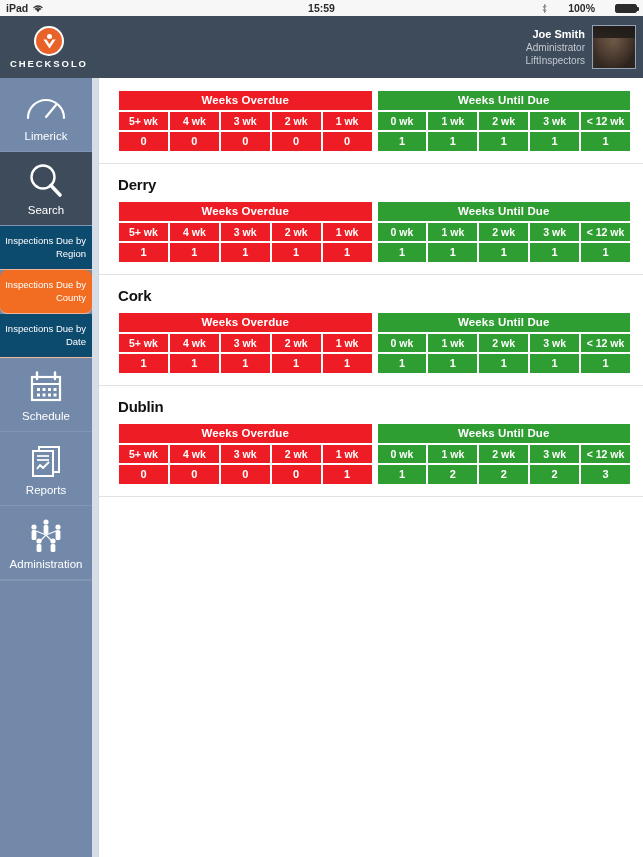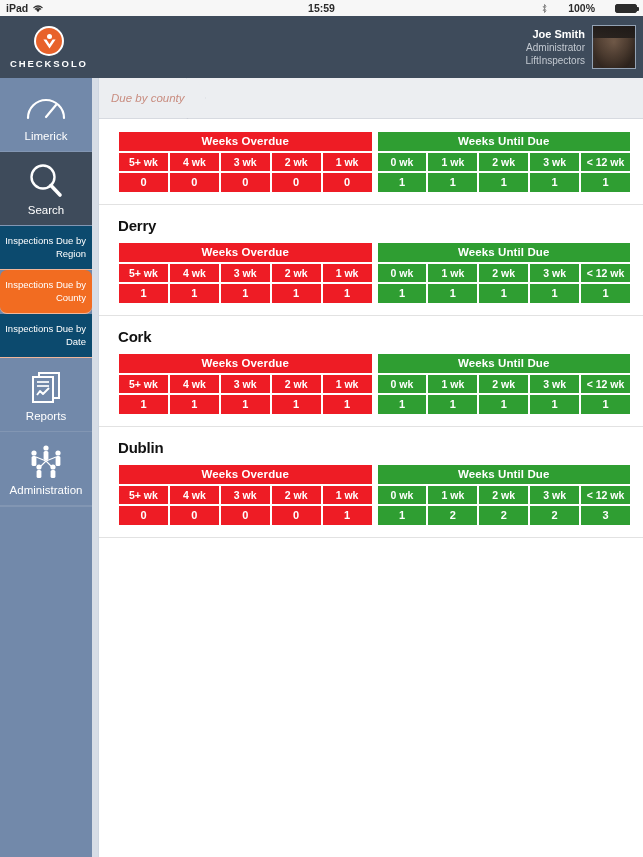--- a/index.html
+++ b/index.html
@@ -294,20 +294,41 @@
           <line x1="25" y1="23.5" x2="34" y2="33" stroke="#ffffff" stroke-width="3.6" stroke-linecap="round"></line>
         </svg>
       </span>
       <span class="nav-label">Search</span>
     </div>
 
     <div class="sub-item">Inspections Due by Region</div>
     <div class="sub-item active">Inspections Due by County</div>
     <div class="sub-item">Inspections Due by Date</div>
 
+    <div class="nav-item">
+      <span class="nav-icon">
+        <svg width="36" height="34" viewBox="0 0 36 34">
+          <rect x="4" y="7" width="28" height="23" stroke="#ffffff" stroke-width="2.2" fill="none"></rect>
+          <line x1="4" y1="14" x2="32" y2="14" stroke="#ffffff" stroke-width="2"></line>
+          <line x1="9" y1="2.5" x2="9" y2="9" stroke="#ffffff" stroke-width="2.4" stroke-linecap="round"></line>
+          <line x1="27" y1="2.5" x2="27" y2="9" stroke="#ffffff" stroke-width="2.4" stroke-linecap="round"></line>
+          <g fill="#ffffff">
+            <rect x="9" y="18" width="3" height="3"></rect>
+              <rect x="14.5" y="18" width="3" height="3"></rect>
+            <rect x="20" y="18" width="3" height="3"></rect>
+              <rect x="25.5" y="18" width="3" height="3"></rect>
+            <rect x="9" y="23.5" width="3" height="3"></rect>
+              <rect x="14.5" y="23.5" width="3" height="3"></rect>
+            <rect x="20" y="23.5" width="3" height="3"></rect>
+              <rect x="25.5" y="23.5" width="3" height="3"></rect>
+          </g>
+        </svg>
+      </span>
+      <span class="nav-label">Schedule</span>
+    </div>
 
     <div class="nav-item">
       <span class="nav-icon">
         <svg width="34" height="34" viewBox="0 0 34 34">
           <rect x="10" y="3" width="20" height="25" stroke="#ffffff" stroke-width="2" fill="none"></rect>
           <rect x="4" y="7" width="20" height="25" stroke="#ffffff" stroke-width="2" fill="#7289aa"></rect>
           <line x1="8" y1="12" x2="20" y2="12" stroke="#ffffff" stroke-width="1.7"></line>
           <line x1="8" y1="16" x2="20" y2="16" stroke="#ffffff" stroke-width="1.7"></line>
           <polyline points="8,25 11,21 14,24 20,18" stroke="#ffffff" stroke-width="1.9" fill="none" stroke-linejoin="round"></polyline>
         </svg>
@@ -342,30 +363,20 @@
       <span class="nav-label">Administration</span>
     </div>
 
     <div class="sidebar-fill"></div>
   </div>
 
   <div class="sb-gutter"></div>
 
   <div class="content">
 
-    <div class="crumbbar">
-      <div class="crumb">
-        <span>Due by county</span>
-        <span class="chev">
-          <svg width="19" height="41" viewBox="0 0 19 41">
-            <polyline points="1,0 17,20.5 1,41" stroke="#c9cdd4" stroke-width="1.2" fill="none"></polyline>
-          </svg>
-        </span>
-      </div>
-    </div>
 
     <div class="scroller">
 
       <div class="county-block">
         <div class="grid-wrap">
           <div class="half overdue">
             <table>
               <tbody>
                   <tr>
                     <th class="group" colspan="5">Weeks Overdue</th>

